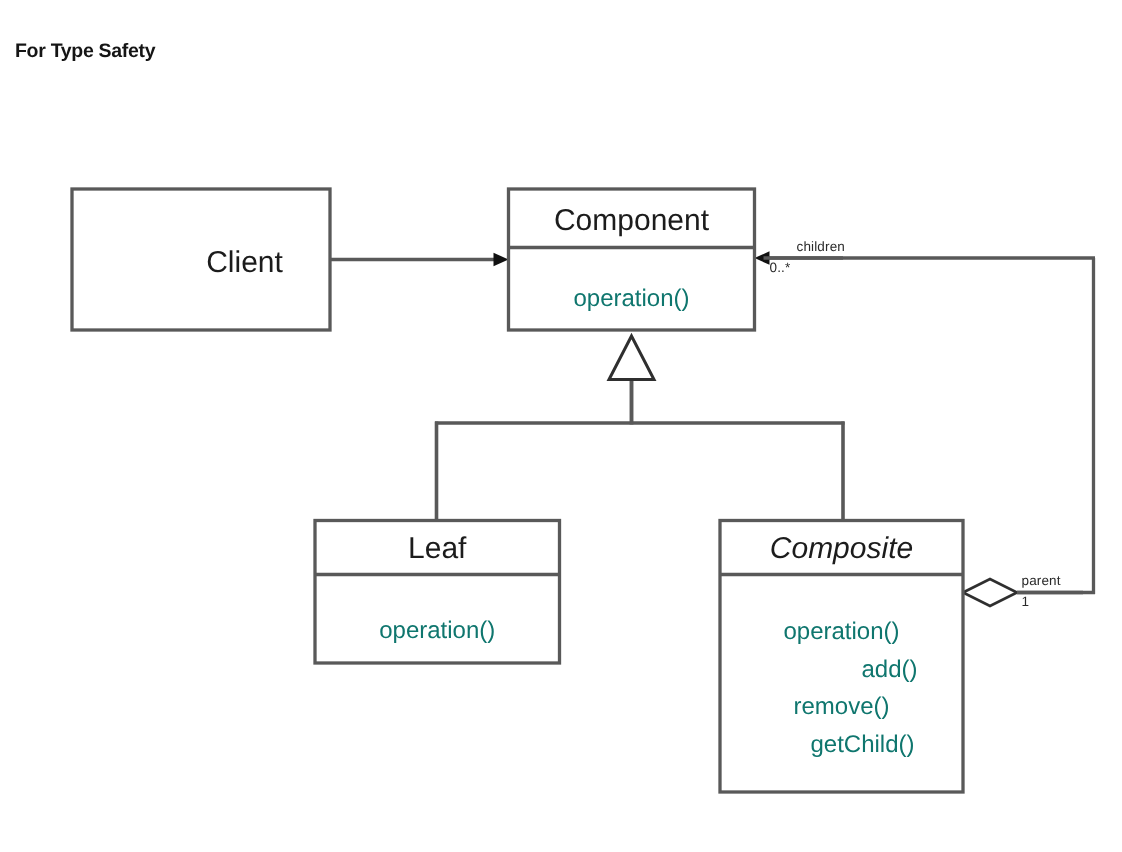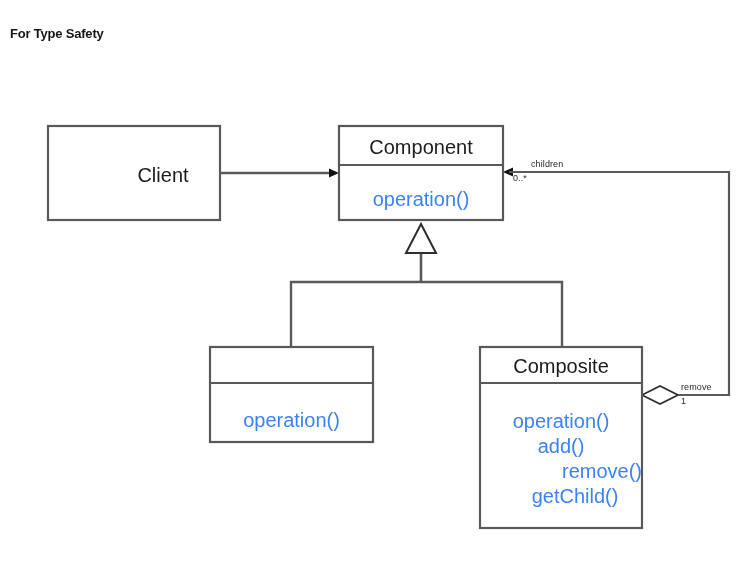--- a/index.html
+++ b/index.html
@@ -46,22 +46,22 @@
   .assoc-label {
     position: absolute;
     font-size: 9px;
     color: #2a2a2a;
     white-space: nowrap;
     letter-spacing: 0.1px;
   }
   .ops-block {
     position: absolute;
     text-align: center;
-    color: #3b82f6;
-    font-size: 20px;
+    color: #0f766e;
+    font-size: 16px;
     line-height: 25px;
   }
 </style>
 </head>
 <body>
 
 <div id="stage">
 
   <div id="page-title">For Type Safety</div>
 
@@ -118,31 +118,32 @@
     </g>
 
     <line x1="509" y1="172" x2="562" y2="172" stroke="#595959" stroke-width="2.2"></line>
     <line x1="678" y1="395" x2="722" y2="395" stroke="#595959" stroke-width="2.2"></line>
   </svg>
 
   <div class="box-label" style="left:48px; top:164px; width:172px;padding-left:29px;">Client</div>
 
   <div class="box-label" style="left:339px; top:136px; width:164px;">Component</div>
 
+  <div class="box-label" style="left:210px; top:355px; width:163px;">Leaf</div>
 
-  <div class="box-label" style="left:480px; top:355px; width:162px;">Composite</div>
+  <div class="box-label" style="left:480px; top:355px; width:162px;font-style:italic;">Composite</div>
 
   <div class="ops-block" style="left:339px; top:187px; width:164px;">operation()</div>
 
   <div class="ops-block" style="left:210px; top:408px; width:163px;">operation()</div>
 
   <div class="ops-block" style="left:480px; top:409px; width:162px;">operation()</div>
-  <div class="ops-block" style="left:480px; top:434px; width:162px;">add()</div>
-  <div class="ops-block" style="left:480px; top:459px; width:162px;text-align:right;">remove()</div>
+  <div class="ops-block" style="left:480px; top:434px; width:162px;padding-left:32px;">add()</div>
+  <div class="ops-block" style="left:480px; top:459px; width:162px;">remove()</div>
   <div class="ops-block" style="left:504px; top:484px; width:142px;">getChild()</div>
 
   <div class="assoc-label" style="left:531px; top:159px;">children</div>
   <div class="assoc-label" style="left:513px; top:173px;">0..*</div>
 
-  <div class="assoc-label" style="left:681px; top:382px;">remove</div>
+  <div class="assoc-label" style="left:681px; top:382px;">parent</div>
   <div class="assoc-label" style="left:681px; top:396px;">1</div>
 
 </div>
 
 </body></html>

